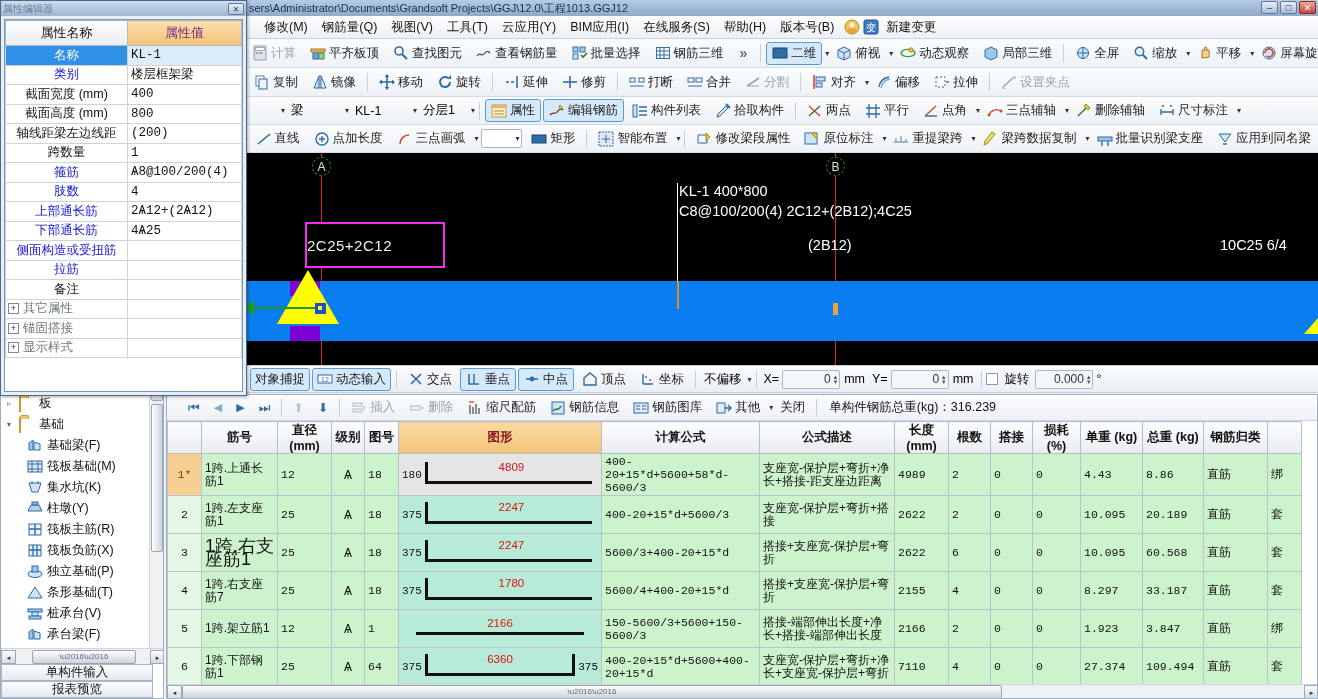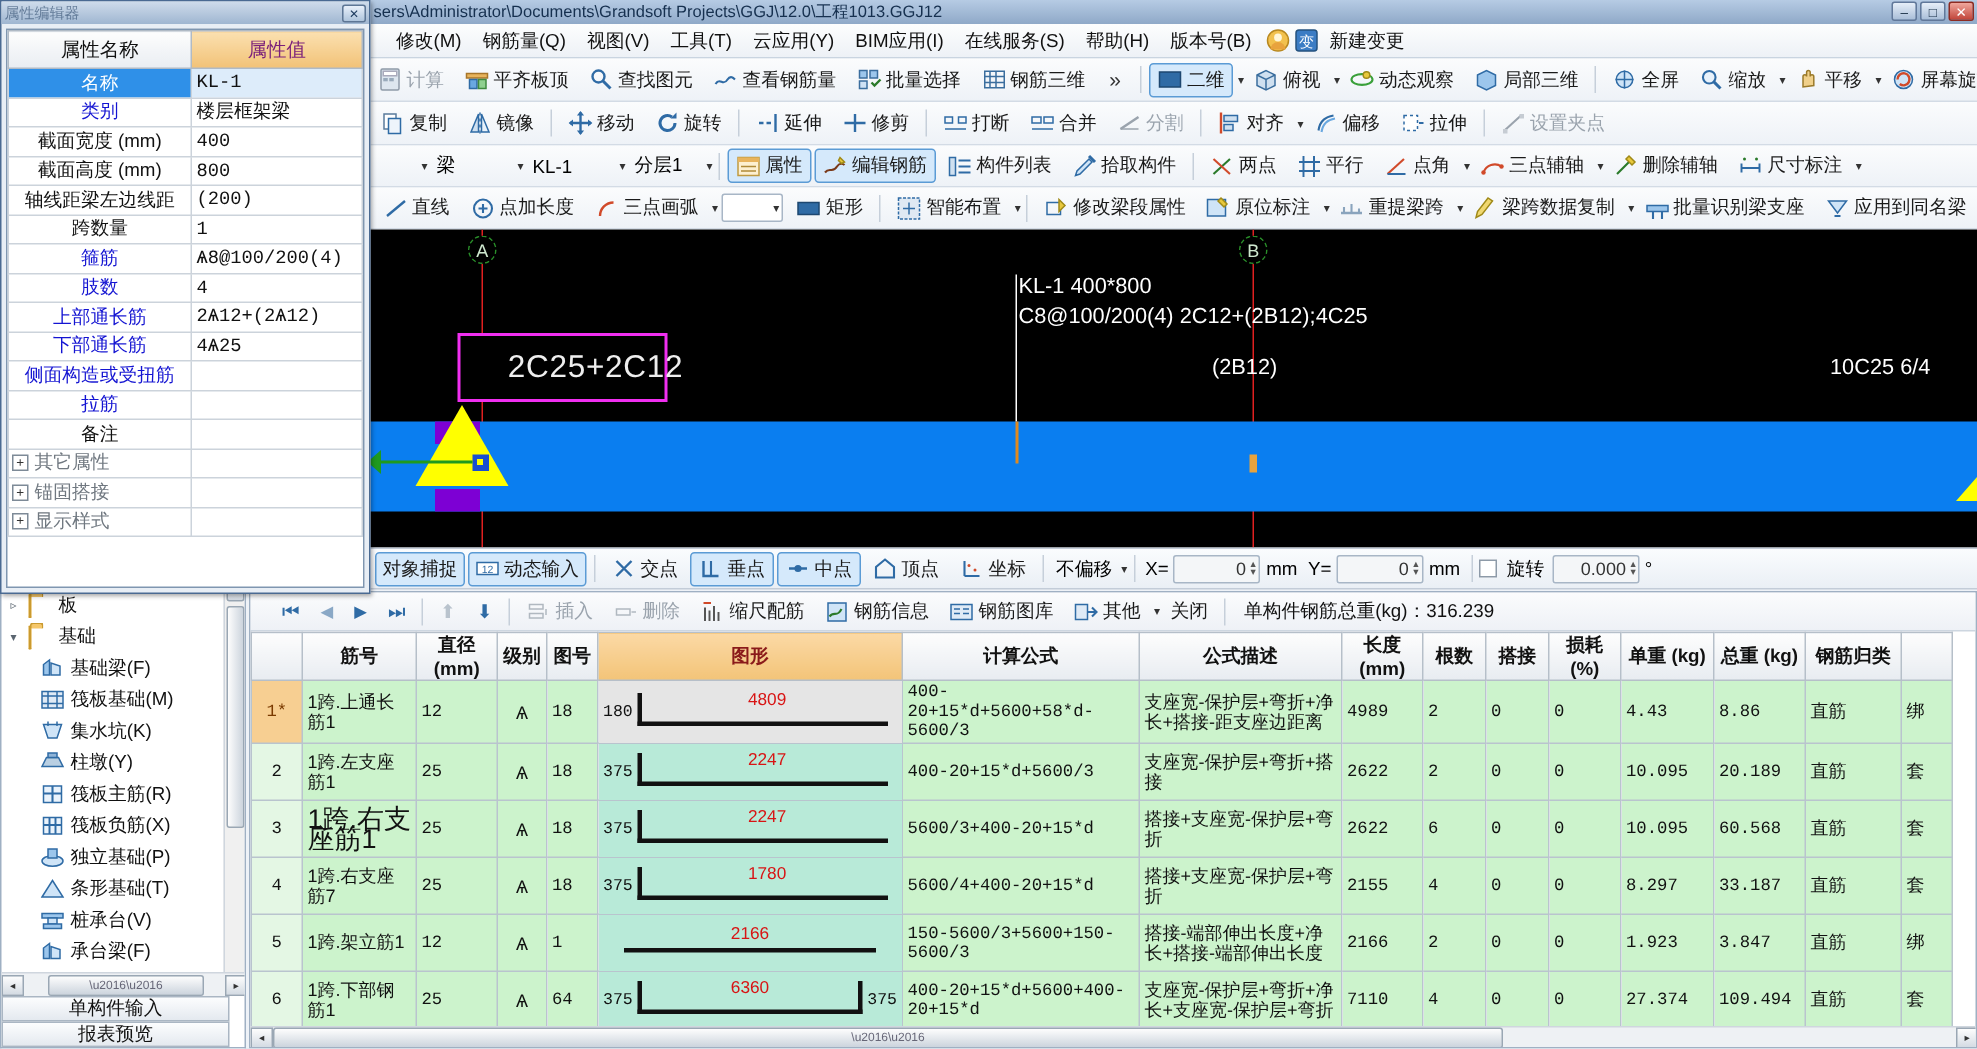--- a/index.html
+++ b/index.html
@@ -80,22 +80,22 @@
   .cv-beam { position: absolute; background: #0a7ef0; }
   .axis-v { position: absolute; width: 1px; background: #e02020; }
   .axis-h { position: absolute; height: 1px; background: #e02020; }
   .bubble {
     position: absolute; width: 19px; height: 19px; border-radius: 50%;
     border: 1px dashed #2a8f2a; color: #cfe8cf; font-size: 12px;
     display: flex; align-items: center; justify-content: center; background: #000;
   }
   .magbox {
     position: absolute; border: 2px solid #f02ff0; background: #000;
-    color: #eee; font-size: 21px; display: flex; align-items: center;
-    justify-content: center; letter-spacing: .5px; padding-left: 44px;
+    color: #eee; font-size: 15px; display: flex; align-items: center;
+    letter-spacing: .5px;
   }
   .tri {
     position: absolute; width: 0; height: 0;
     border-left: 31px solid transparent; border-right: 31px solid transparent;
     border-bottom: 54px solid #ffff00;
   }
 
   
   .snapbar {
     position: absolute; left: 245px; top: 365px; width: 1073px; height: 28px;

